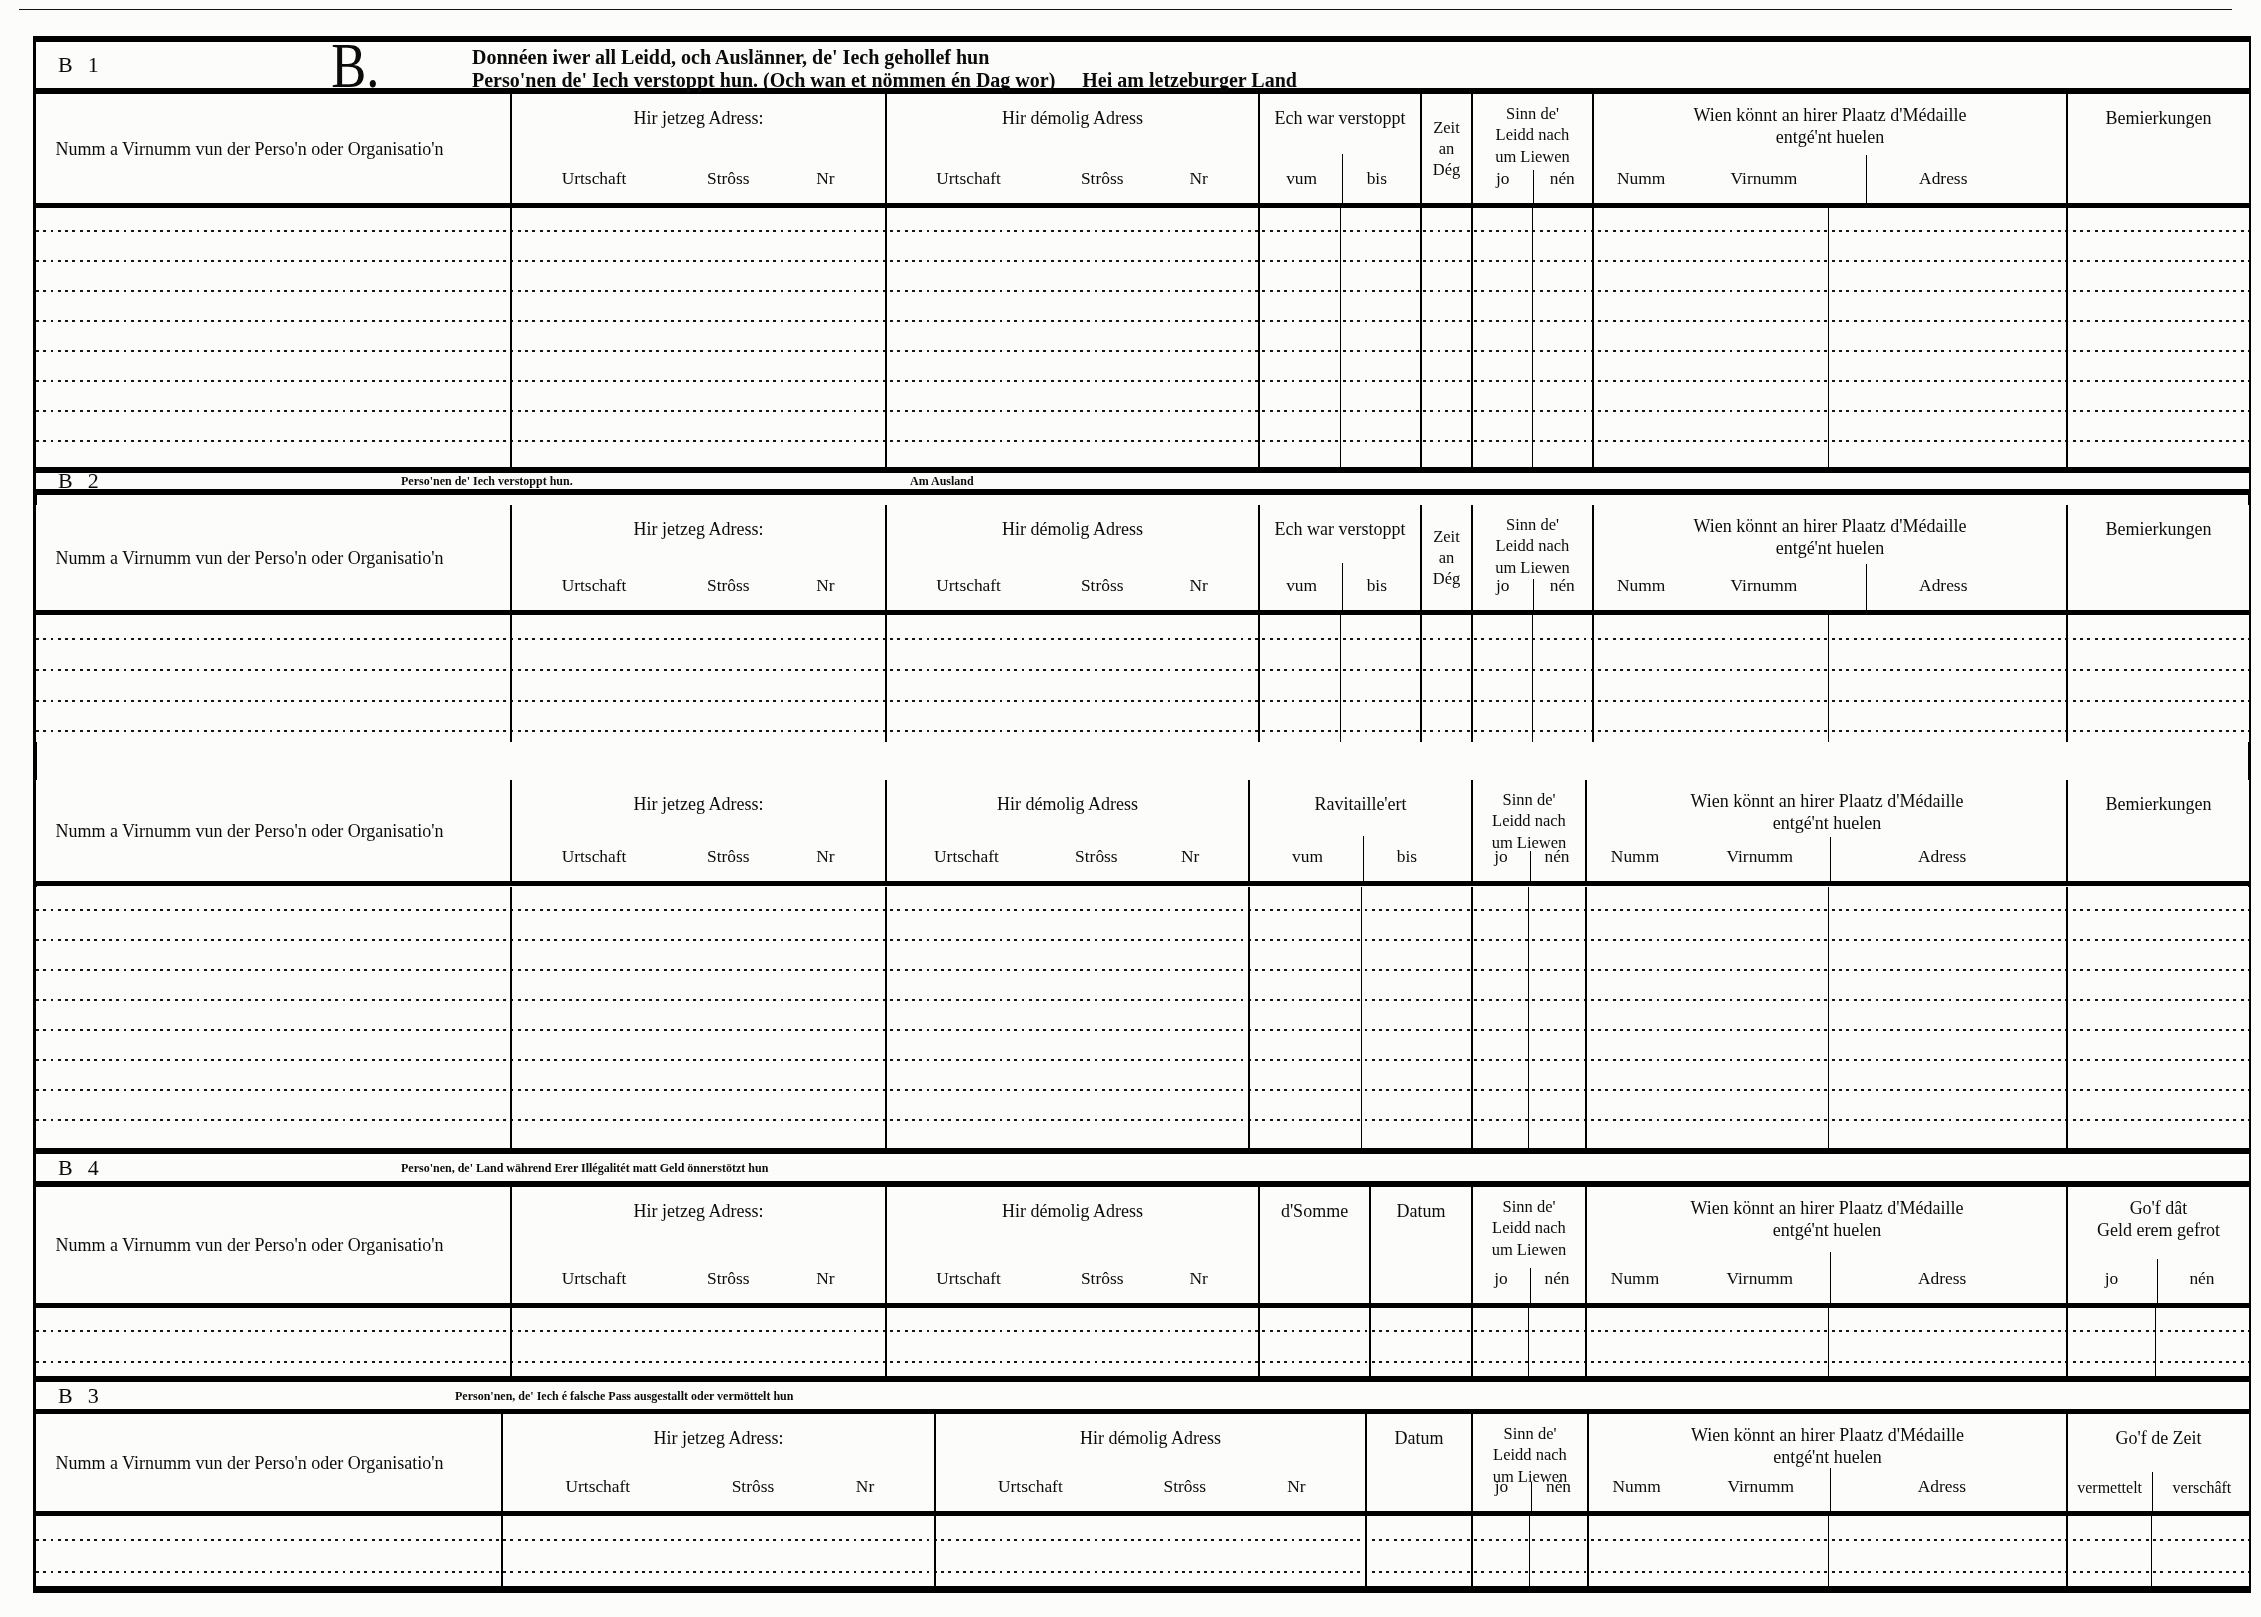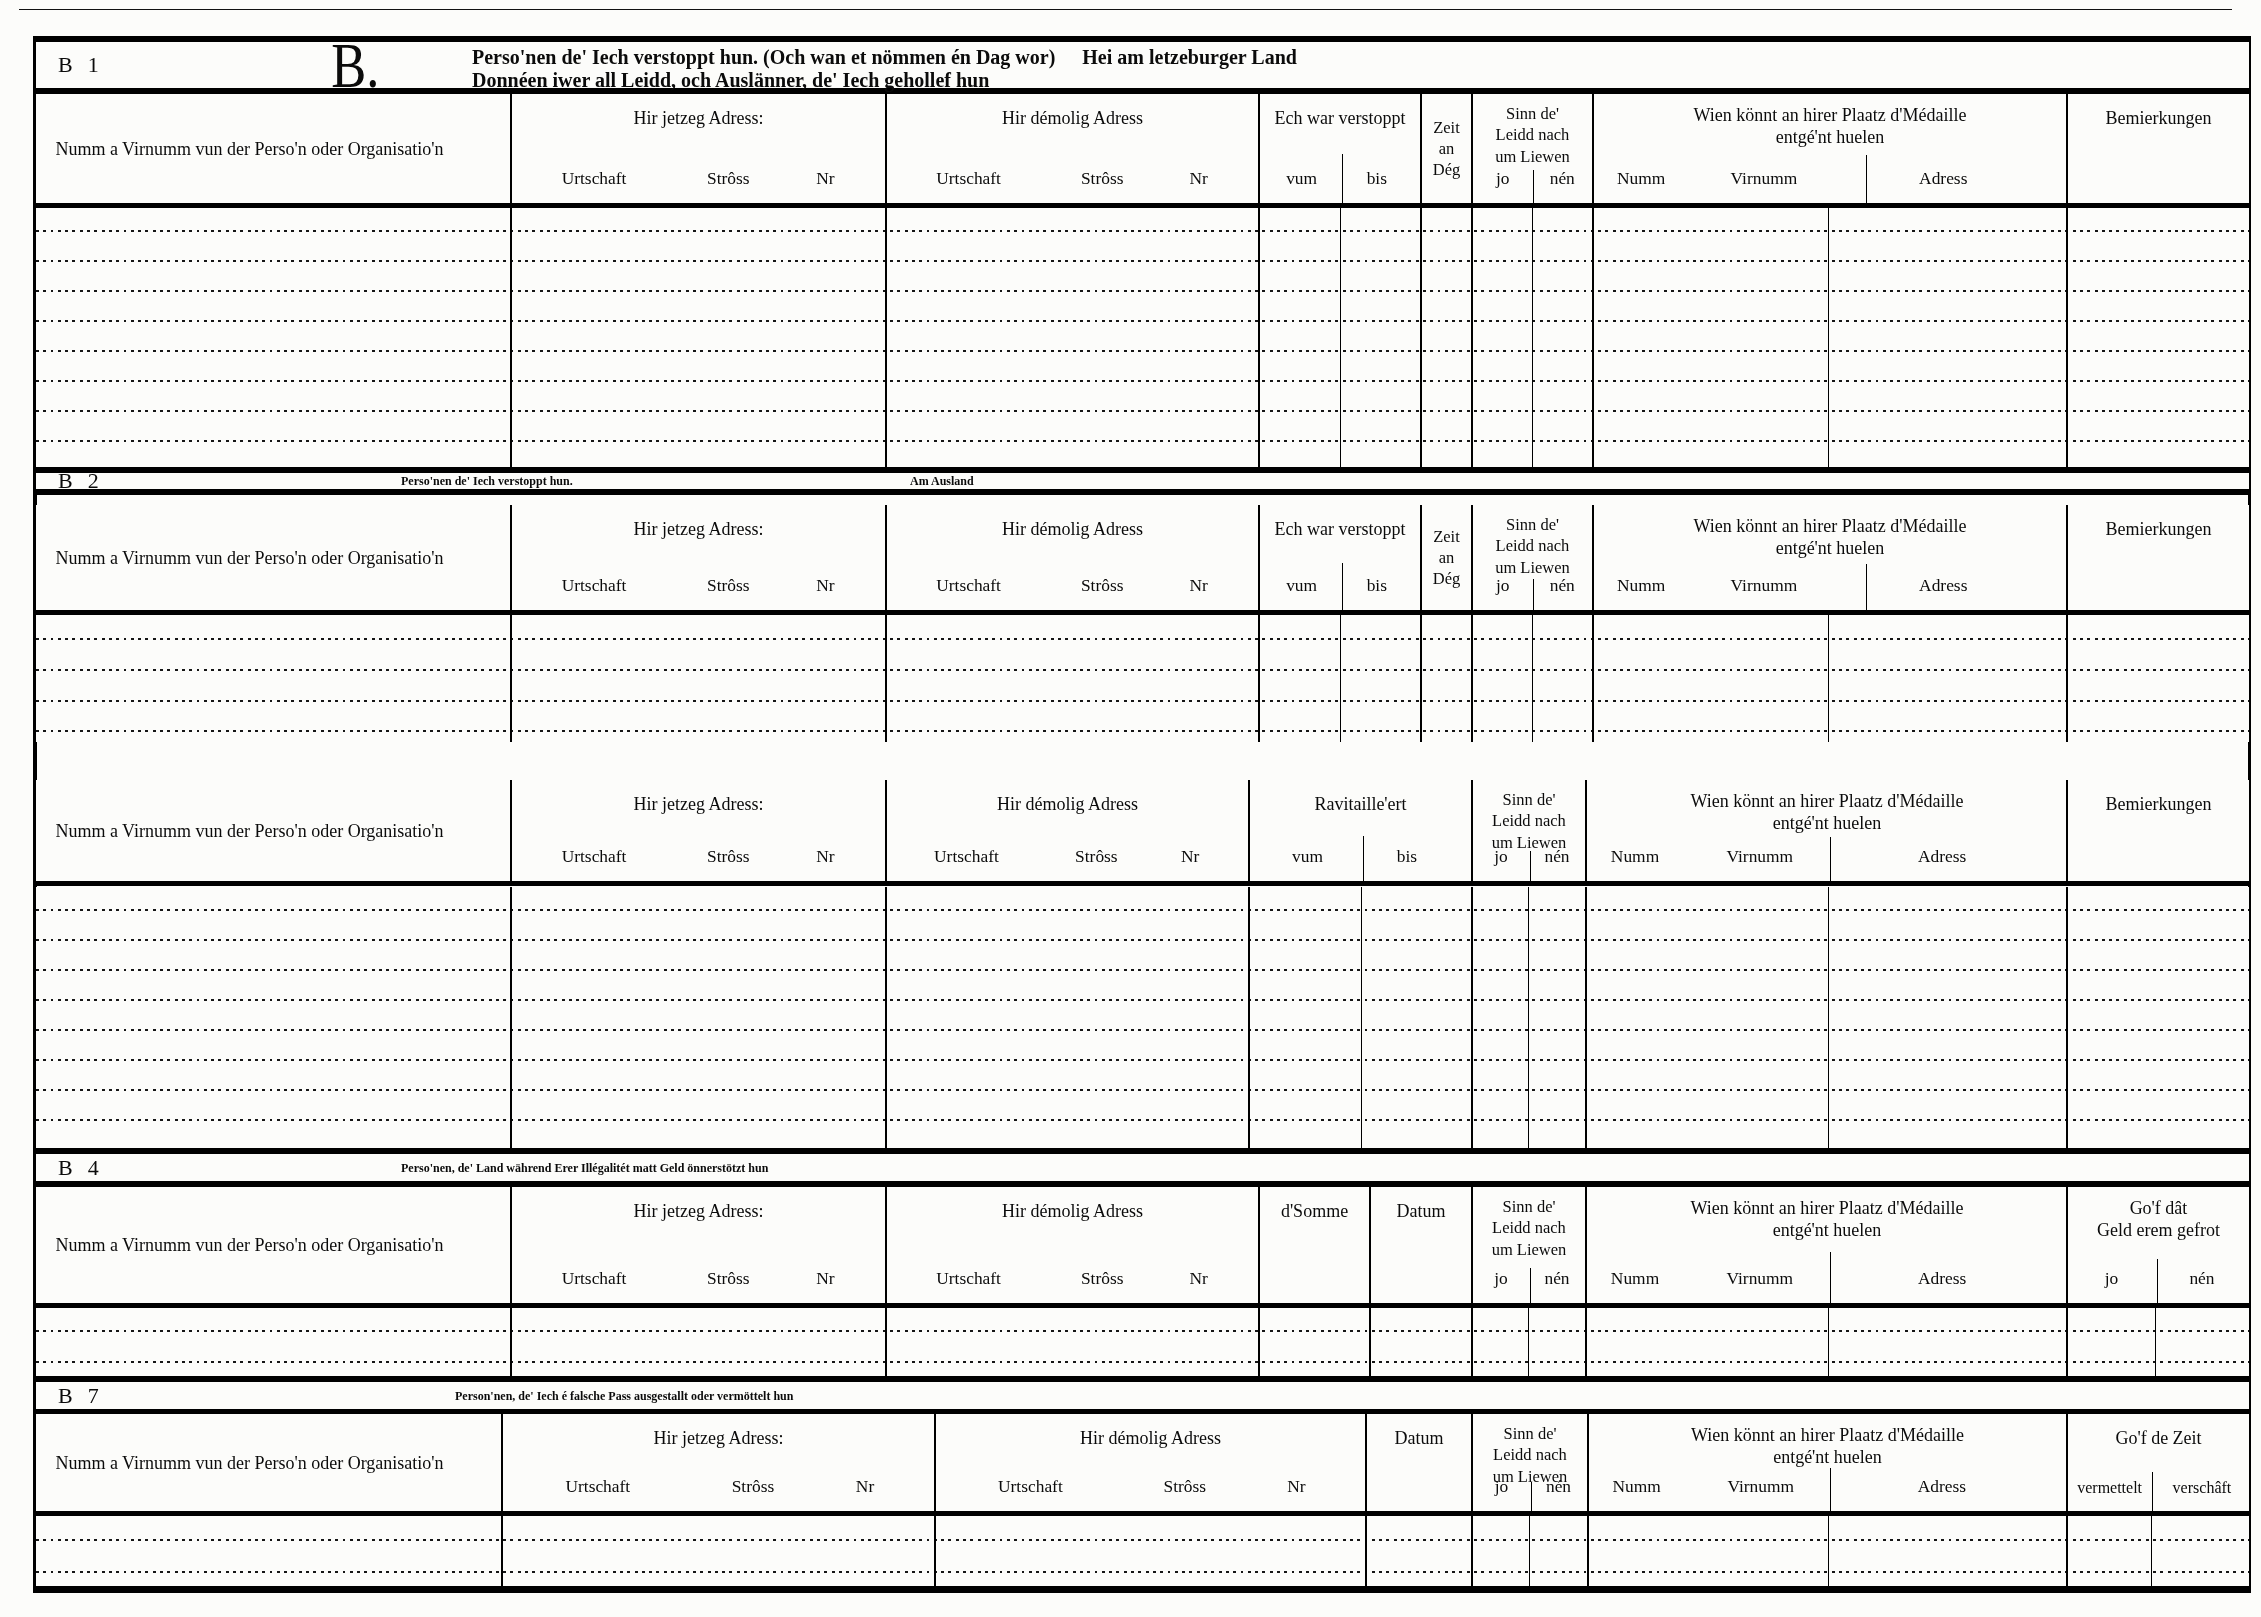--- a/index.html
+++ b/index.html
@@ -54,22 +54,22 @@
 <div class="page">
   <div class="topthin"></div>
   <div class="frame-left"></div>
   <div class="frame-right"></div>
   <div class="bottomline"></div>
 
   <div class="band" style="top:36px;height:58px">
     <span class="secid">B 1</span>
     <span class="bigb">B.</span>
     <div class="btitle">
+      <div><span>Donnéen iwer all Leidd, och Auslänner, de' Iech gehollef hun</span></div>
       <div><span>Perso'nen de' Iech verstoppt hun. (Och wan et nömmen én Dag wor)</span><span class="bnote">Hei am letzeburger Land</span></div>
-      <div><span>Donnéen iwer all Leidd, och Auslänner, de' Iech gehollef hun</span></div>
     </div>
   </div>
 
   <div class="cols" style="top:94px;height:114px">
     <div class="hcell first" style="left:0;width:474px">
       <div class="namecell">Numm a Virnumm vun der Perso'n oder Organisatio'n</div>
     </div>
     <div class="hcell" style="left:474px;width:375px">
       <div class="main">Hir jetzeg Adress:</div>
       <span class="sub" style="left:22%">Urtschaft</span>
@@ -353,21 +353,21 @@
     <div class="vl" style="left:1333px"></div>
     <div class="vl" style="left:1435px"></div>
     <div class="vl" style="left:1549px"></div>
     <div class="vl" style="left:2030px"></div>
     <div class="vl thin" style="left:1492px"></div>
     <div class="vl thin" style="left:1792px"></div>
     <div class="vl thin" style="left:2119px"></div>
   </div>
 
   <div class="band" style="top:1376px;height:39px">
-    <span class="secid">B 7</span>
+    <span class="secid">B 3</span>
     <span class="stitle" style="left:419px">Person'nen, de' Iech é falsche Pass ausgestallt oder vermöttelt hun</span>
   </div>
 
   <div class="cols" style="top:1414px;height:102px">
     <div class="hcell first" style="left:0;width:465px">
       <div class="namecell">Numm a Virnumm vun der Perso'n oder Organisatio'n</div>
     </div>
     <div class="hcell" style="left:465px;width:433px">
       <div class="main">Hir jetzeg Adress:</div>
       <span class="sub" style="left:22%">Urtschaft</span>

